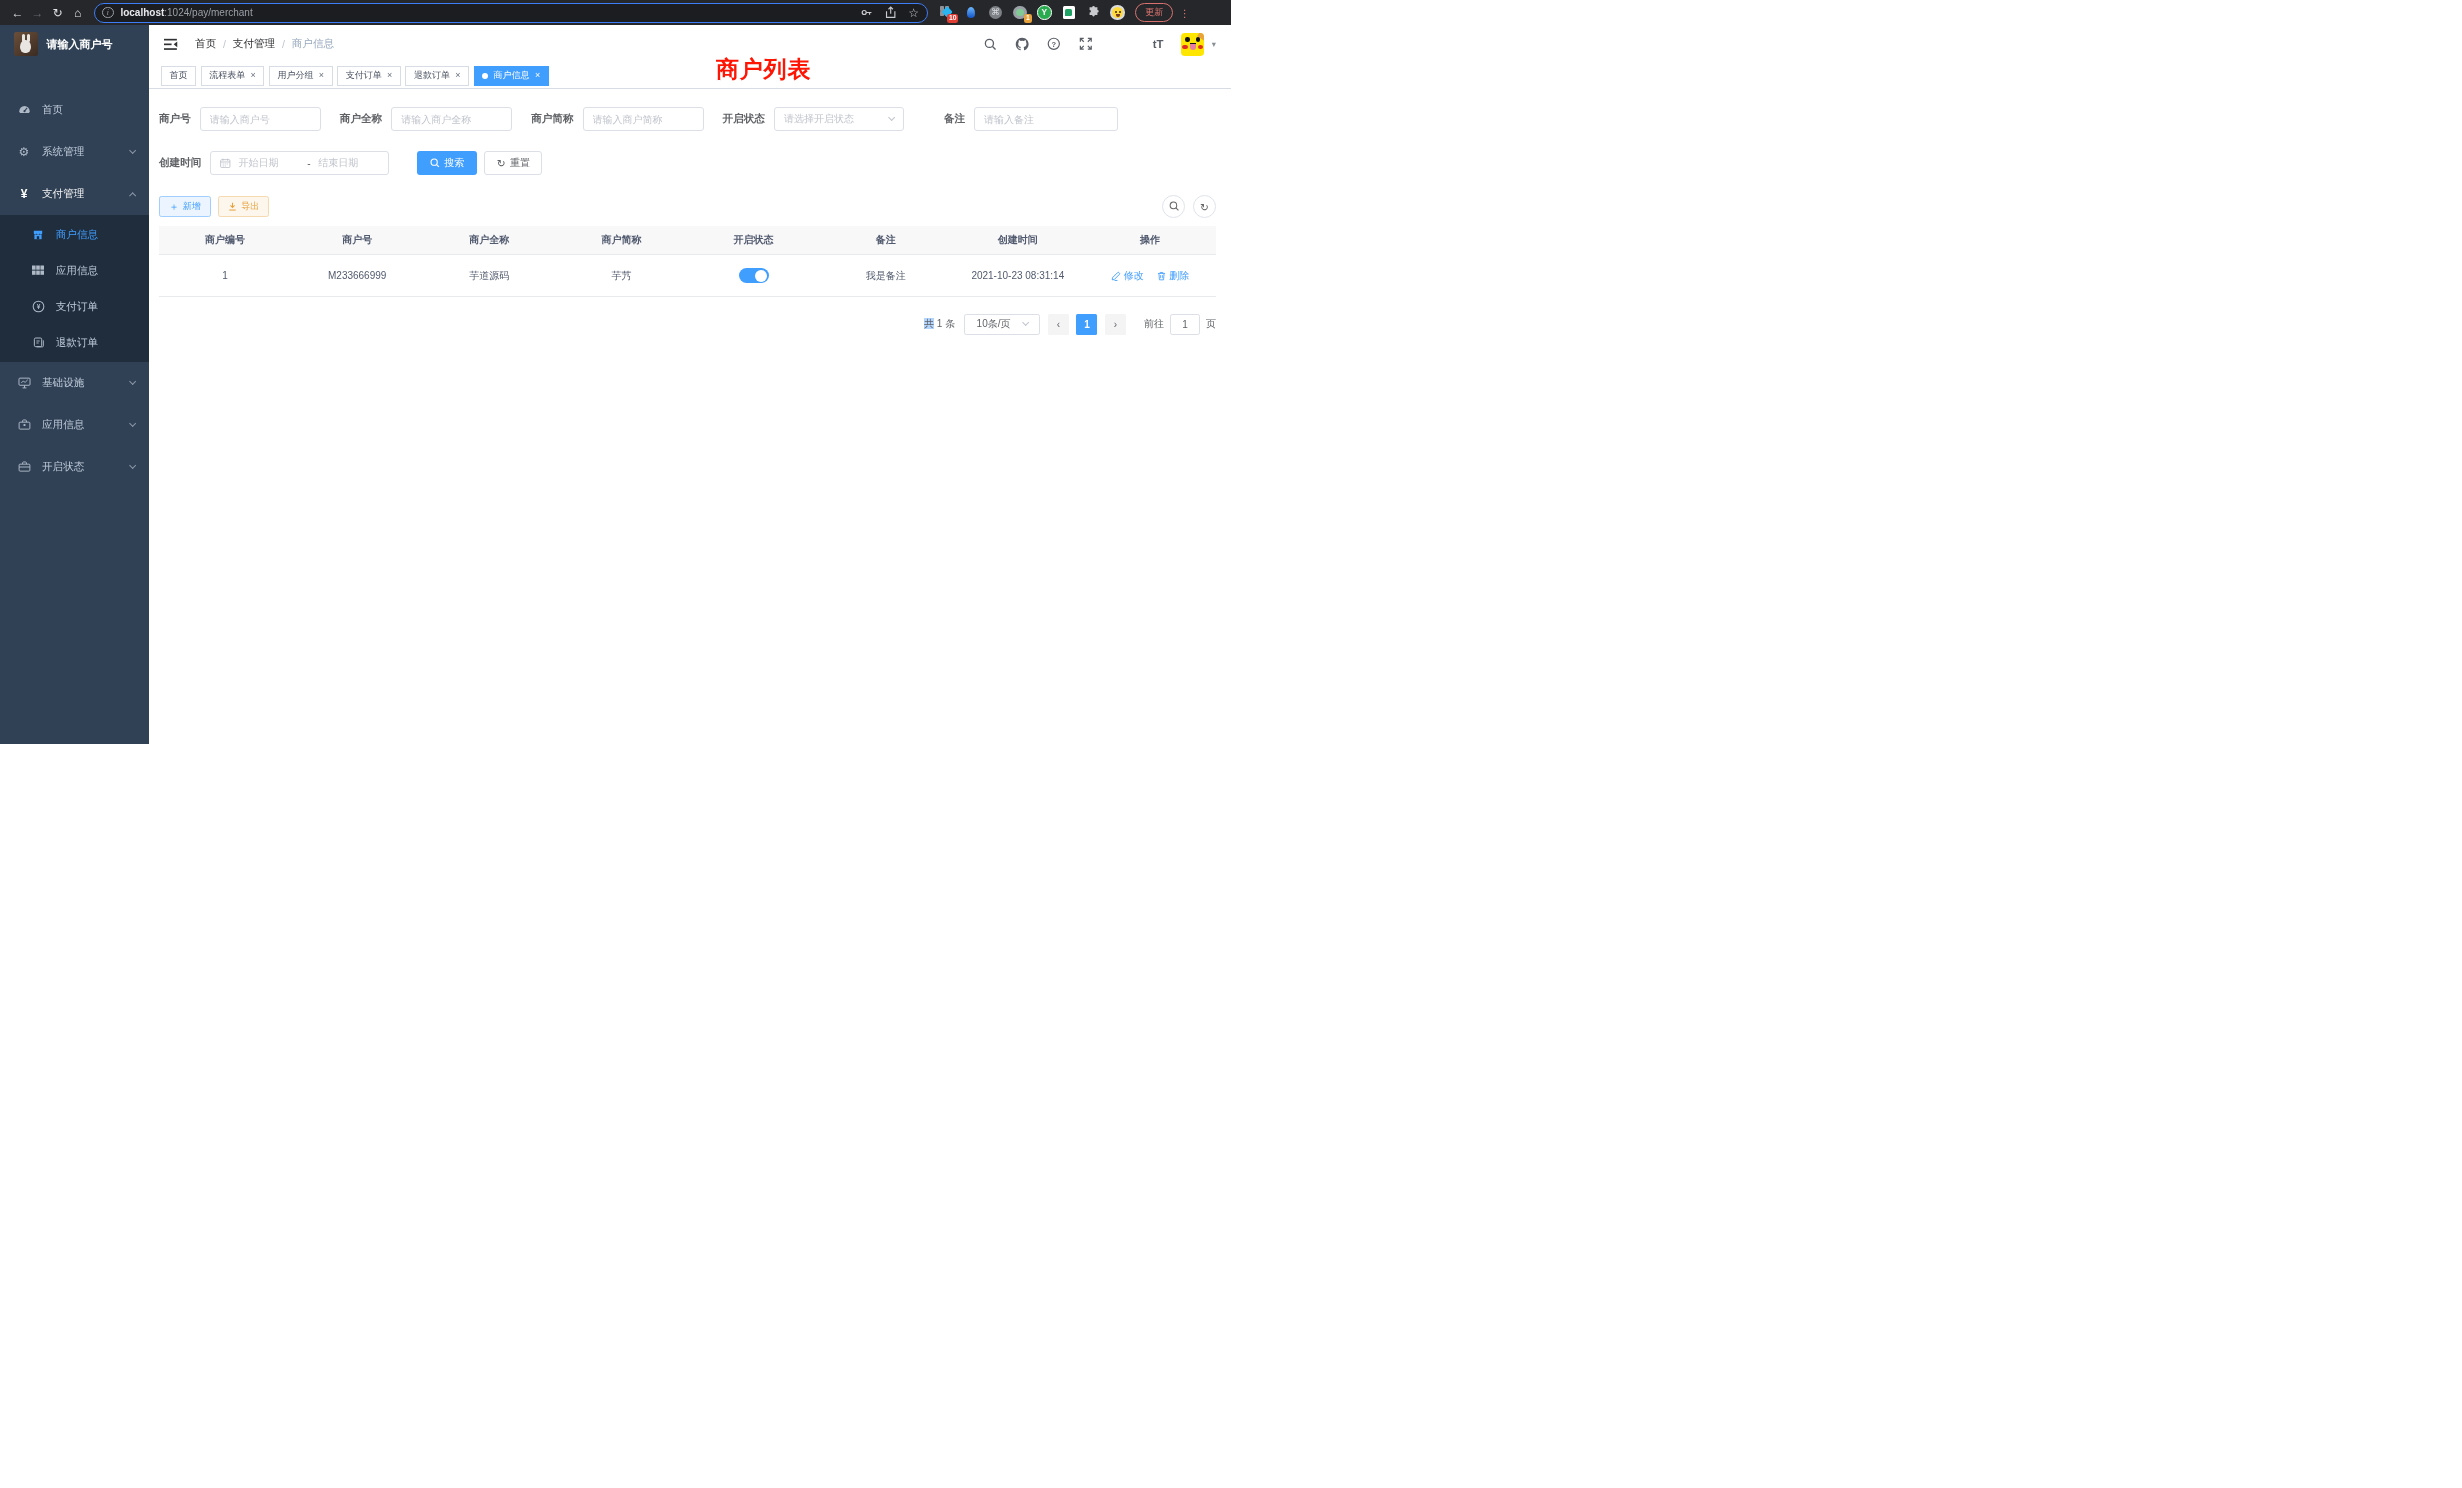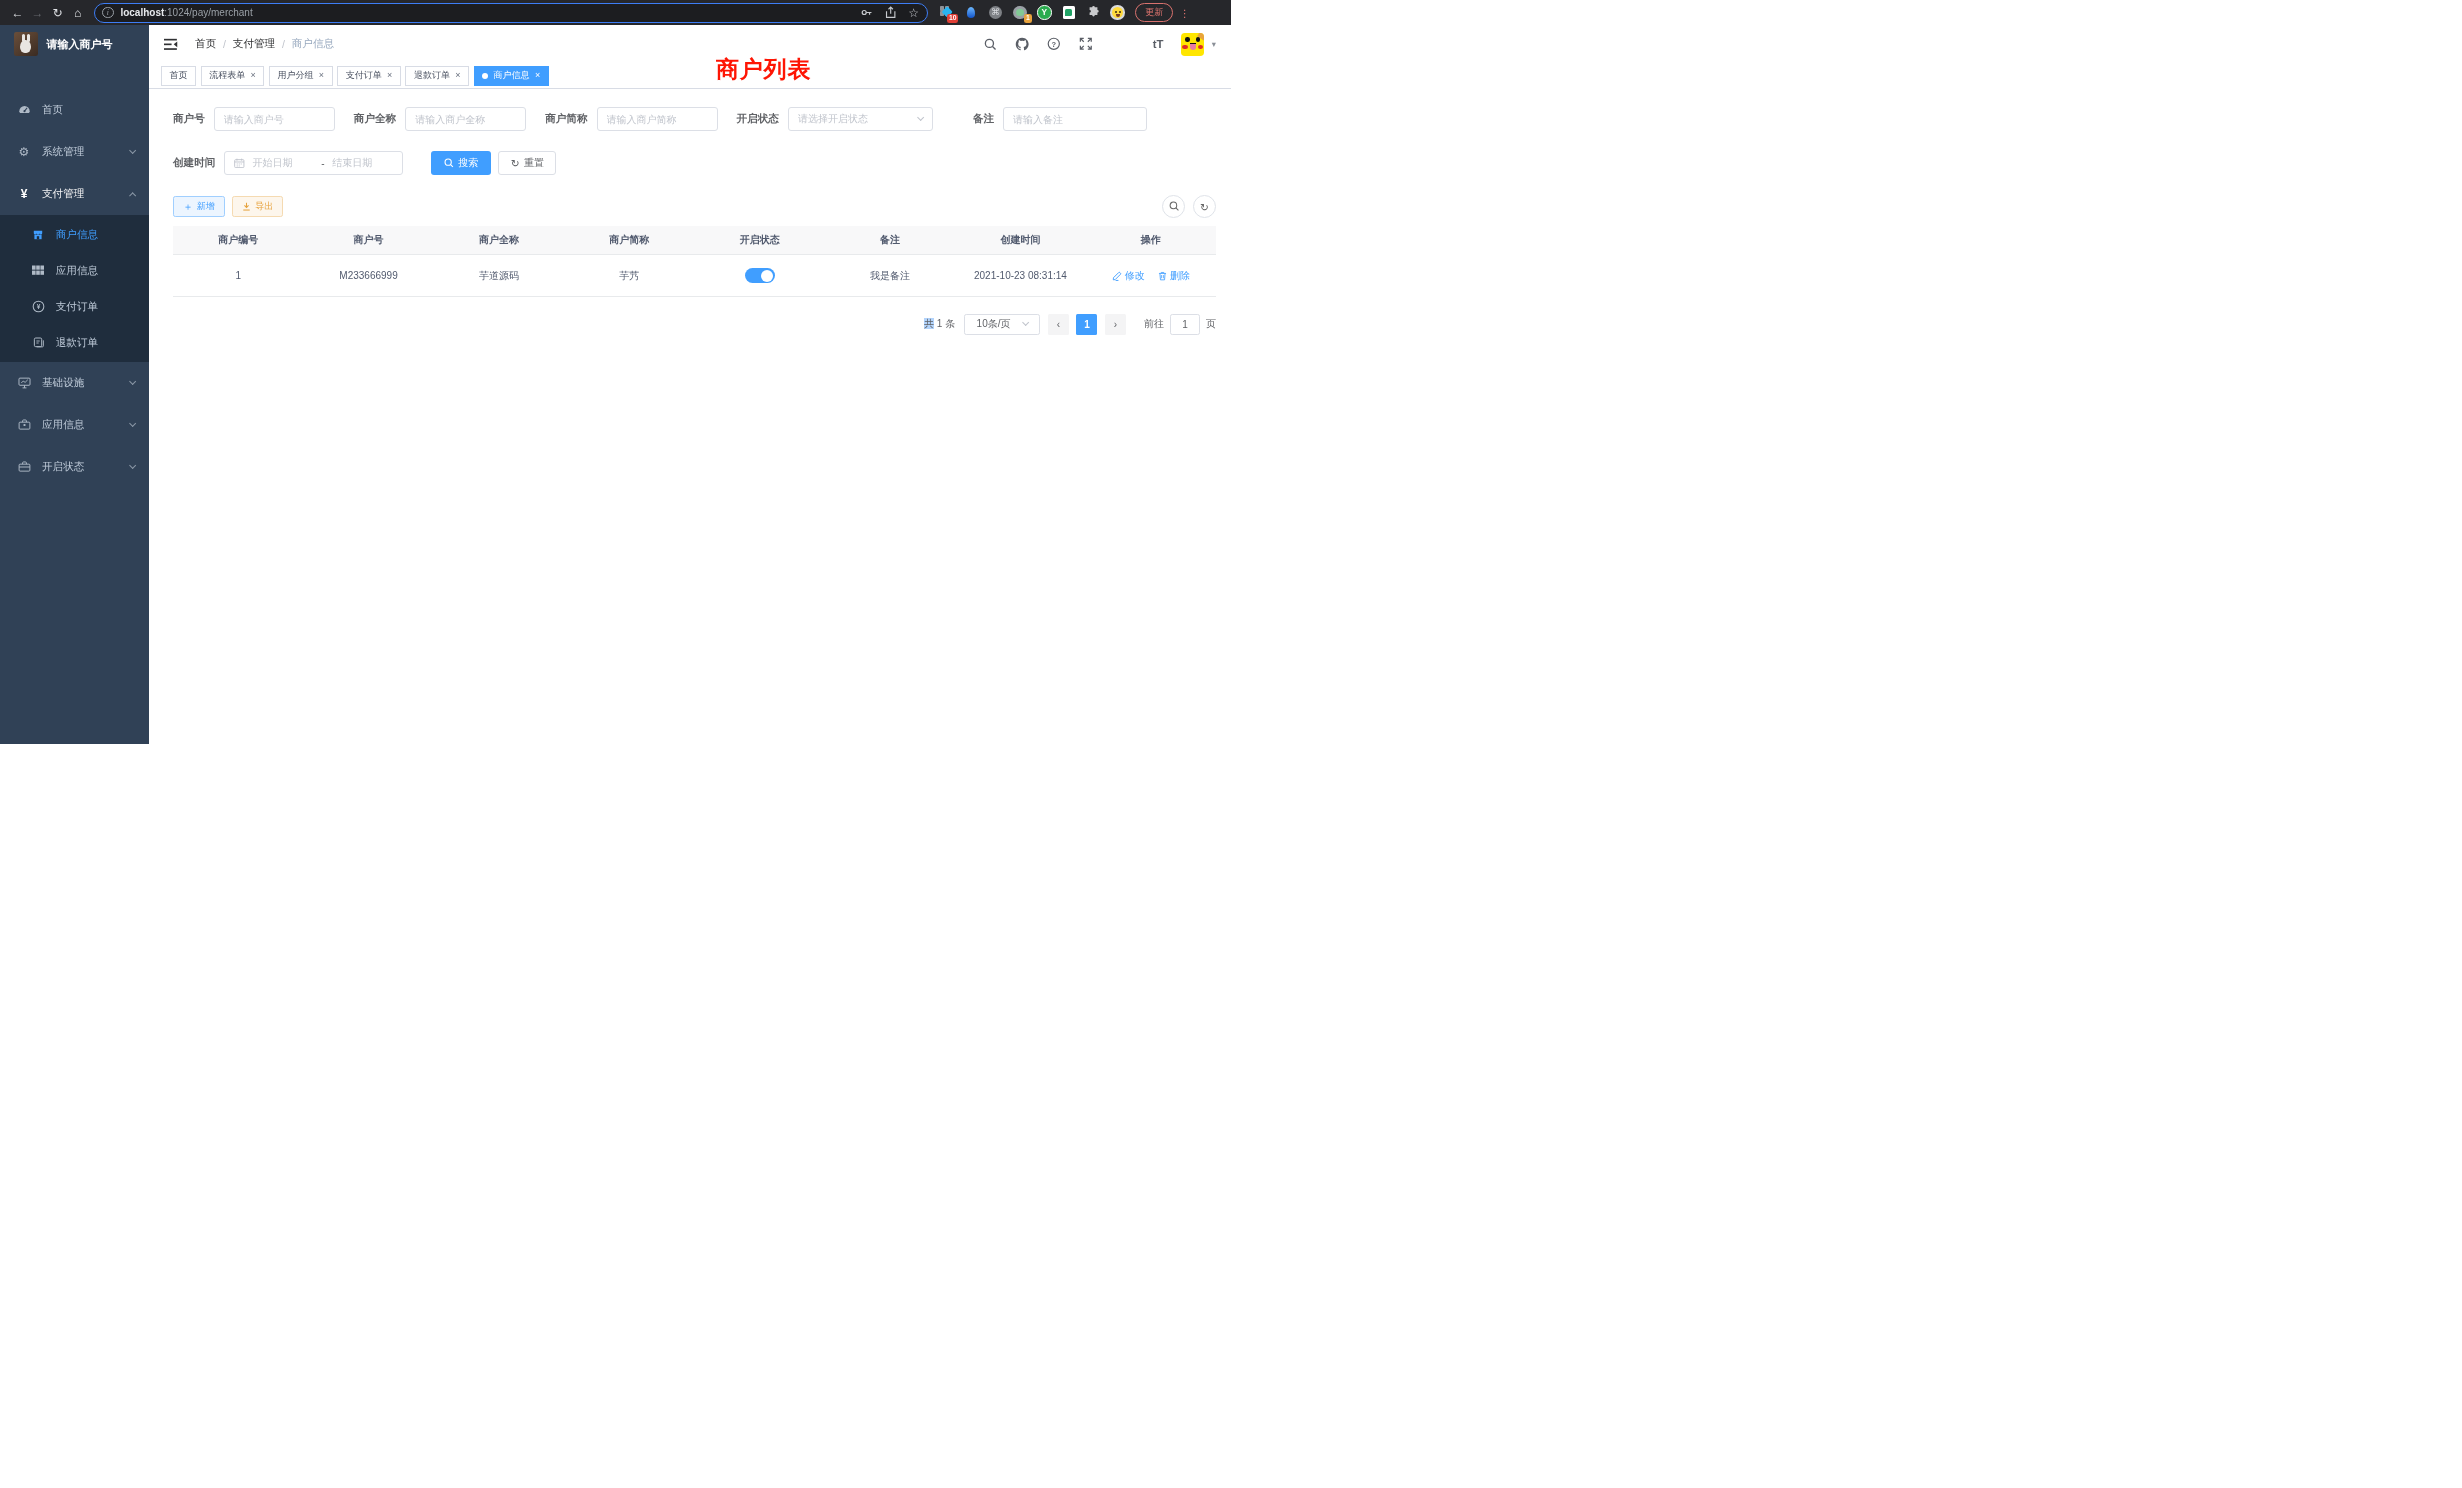--- a/index.html
+++ b/index.html
@@ -90,30 +90,30 @@
   .avatar .pear { position:absolute; right:-2.3px; top:-3px; width:7.6px; height:9px; background:#e8a33d; transform:rotate(35deg); }
   .av-caret { color:#8a8f97; font-size:8.3px; margin-left:-10.6px; cursor:pointer; }
   .tabbar { height:26px; border-bottom:0.8px solid #d8dce5; display:flex; align-items:center; padding:0 12px; gap:4.5px; background:#fff; }
   .tab { height:20px; padding:0 7.6px; border:0.8px solid #d8dce5; background:#fff; font-size:9px; color:#495060;
     display:flex; align-items:center; gap:5.3px; cursor:pointer; white-space:nowrap; }
   .tab .close { font-size:9px; line-height:1; color:#6b7280; }
   .tab.active { background:#409eff; border-color:#409eff; color:#fff; }
   .tab.active .dot { width:6px; height:6px; border-radius:50%; background:#fff; }
   .tab.active .close { color:#fff; }
   
-  .content { padding:18px 15px 0 24px; }
+  .content { padding:18px 15px 0 10px; }
   .filter-row { display:flex; align-items:center; margin-bottom:20px; }
   .fg { display:flex; align-items:center; margin-right:19px; }
   .fg label { font-size:10.6px; font-weight:700; color:#606266; margin-right:9px; white-space:nowrap; }
   .fg input, .fake-input { height:24px; border:0.8px solid #dcdfe6; border-radius:3px; padding:0 9px; font-size:10px;
     color:#606266; outline:none; background:#fff; }
   .fg input::placeholder { color:#c0c4cc; }
   .w160 { width:121px; } .w190 { width:144px; }
   .fg.gap-lg { margin-left:21px; }
-  .select-box { width:145px; display:flex; align-items:center; justify-content:space-between; cursor:pointer; }
+  .select-box { width:130px; display:flex; align-items:center; justify-content:space-between; cursor:pointer; }
   .select-box .ph { color:#c0c4cc; }
   .sel-caret { width:5.3px; height:5.3px; border-right:1.1px solid #c0c4cc; border-bottom:1.1px solid #c0c4cc; transform:rotate(45deg); margin-top:-2.3px; }
   .date-box { width:179px; display:flex; align-items:center; gap:7.6px; cursor:text; }
   .date-box .ph { color:#c0c4cc; font-size:10px; }
   .date-box .ds { flex:1; }
   .cal-ic { color:#c0c4cc; display:flex; }
   .btn { height:24px; border-radius:3px; font-size:10px; display:flex; align-items:center; gap:4.5px; cursor:pointer; border:0.8px solid transparent; padding:0 11.4px; }
   .btn-search { background:#409eff; color:#fff; margin-left:9px; }
   .btn-reset { background:#fff; color:#606266; border-color:#dcdfe6; margin-left:7.6px; }
   .btn-reset .ric { font-size:10.6px; color:#606266; }

